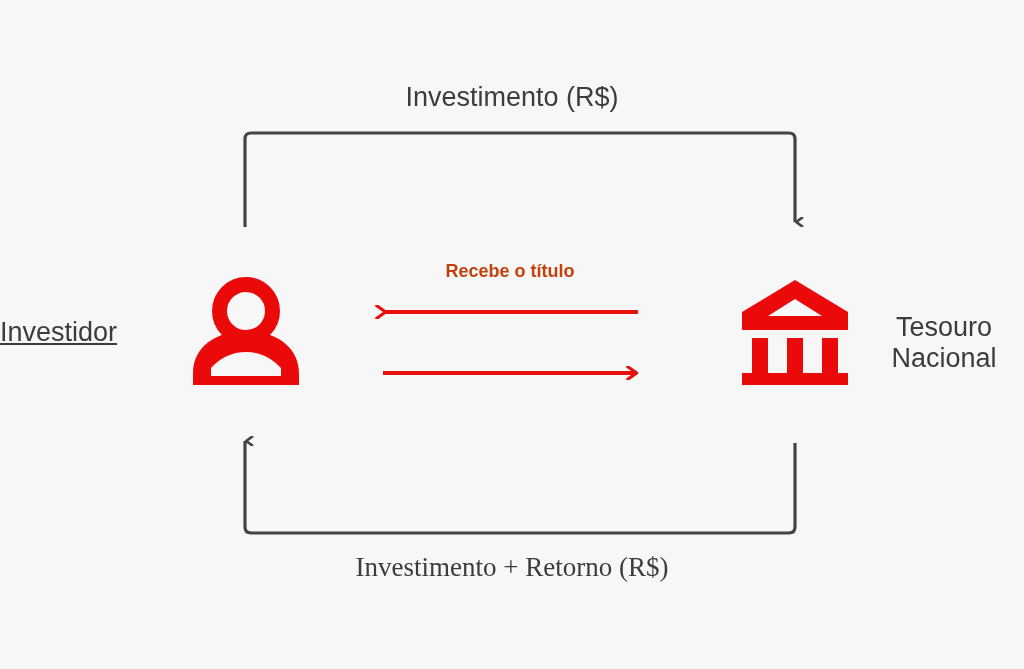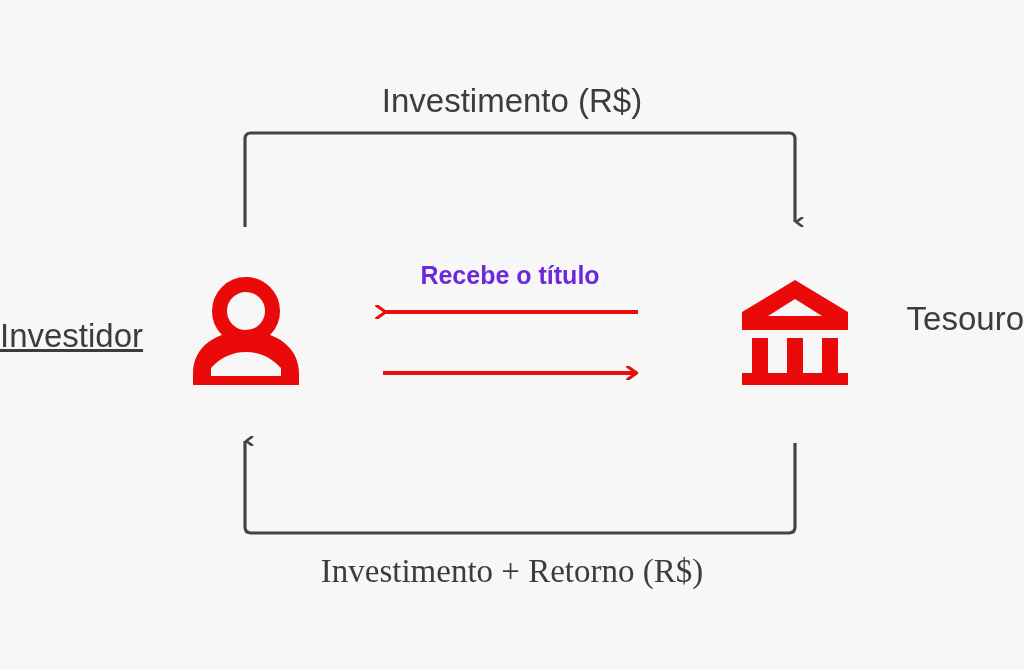--- a/index.html
+++ b/index.html
@@ -26,45 +26,45 @@
     width: 1024px;
     height: 669px;
   }
   .lbl {
     position: absolute;
     white-space: pre;
     line-height: 1.16;
   }
   .lbl-dark {
     color: #3C3C3C;
-    font-size: 33px;
+    font-size: 27px;
     font-weight: 400;
   }
   .lbl-red {
-    color: #6d28d9;
-    font-size: 25px;
+    color: #c2410c;
+    font-size: 18px;
     font-weight: 700;
   }
   #label-investimento {
     left: 0; top: 82px; width: 1024px;
     text-align: center;
   }
   #label-investimento-retorno {
     left: 0; top: 552px; width: 1024px;
     text-align: center;
     font-family: Liberation Serif, serif;
   }
   #label-investidor {
     left: 0px; top: 317px; width: 180px;
     text-align: left;
     text-decoration: underline;
   }
   #label-tesouro-nacional {
-    left: 864px; top: 300px; width: 160px;
-    text-align: right;
+    left: 864px; top: 312px; width: 160px;
+    text-align: center;
   }
   #label-recebe-titulo {
     left: 378px; top: 261px; width: 264px;
     text-align: center;
   }
   #label-revende-titulo {
     left: 378px; top: 390px; width: 264px;
     text-align: center;
   }
 </style>
@@ -115,15 +115,15 @@
 
   <div class="lbl lbl-dark" id="label-investimento">Investimento (R$)</div>
 
   <div class="lbl lbl-red" id="label-recebe-titulo">Recebe o título</div>
 
 
   <div class="lbl lbl-dark" id="label-investimento-retorno">Investimento + Retorno (R$)</div>
 
   <div class="lbl lbl-dark" id="label-investidor">Investidor</div>
 
-  <div class="lbl lbl-dark" id="label-tesouro-nacional"><span>Tesouro</span><br></div>
+  <div class="lbl lbl-dark" id="label-tesouro-nacional"><span>Tesouro</span><br><span>Nacional</span></div>
 
 </div>
 
 </body></html>

